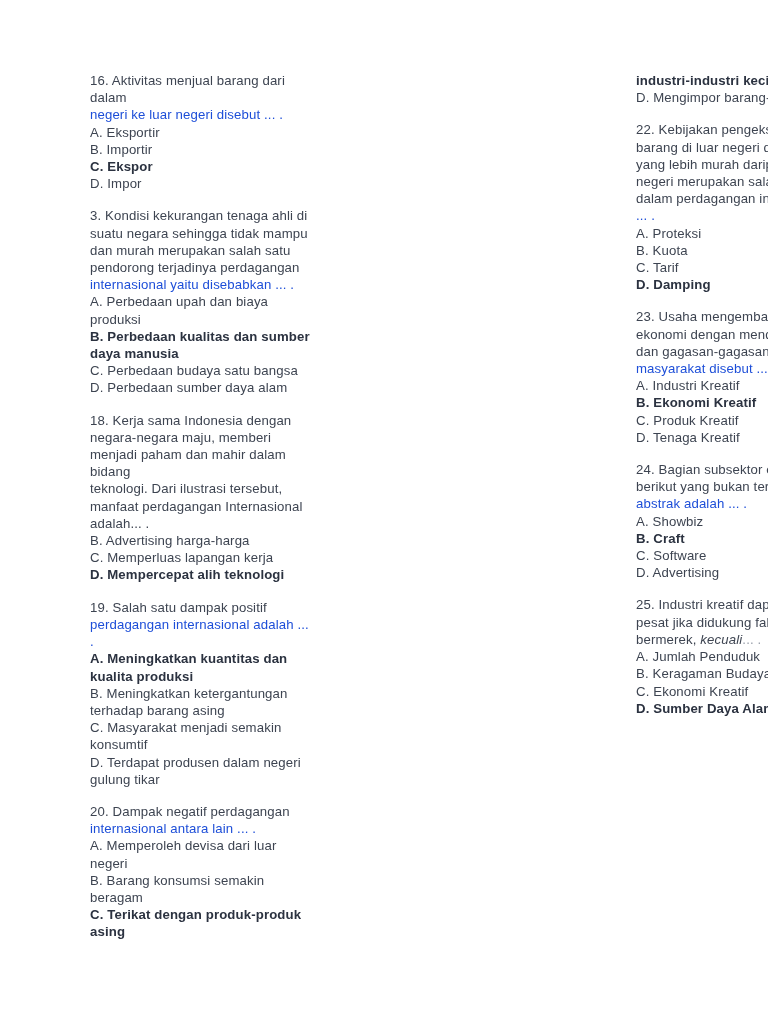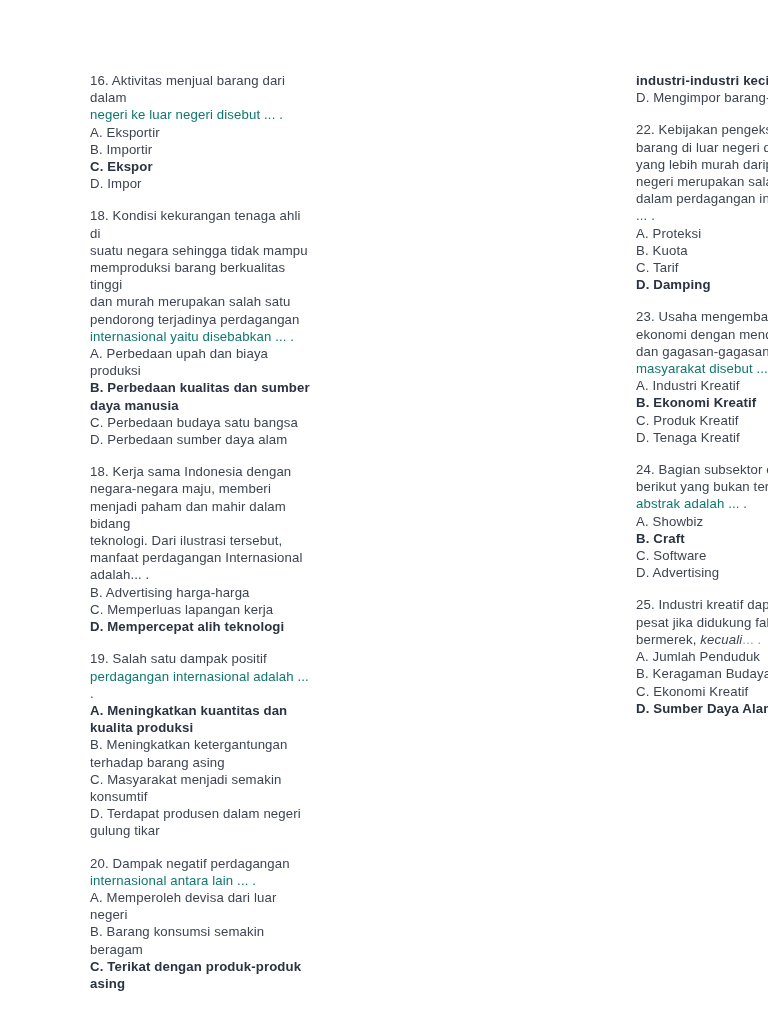--- a/index.html
+++ b/index.html
@@ -50,21 +50,21 @@
     font-size: 13.2px;
     line-height: 17.2px;
     color: #3d4451;
     letter-spacing: 0.01em;
     white-space: pre-wrap;
   }
   .line.stem {
     color: #3d4451;
   }
   .line.faded {
-    color: #0f766e;
+    color: #1d4ed8;
   }
   .line.opt {
     color: #3d4451;
   }
   .line.bold {
     font-weight: bold;
     color: #2b3240;
   }
   .it {
     font-style: italic;
@@ -84,23 +84,22 @@
       <div class="qblock">
         <div class="line stem">16. Aktivitas menjual barang dari dalam</div>
         <div class="line faded">negeri ke luar negeri disebut ... .</div>
         <div class="line opt">A. Eksportir</div>
         <div class="line opt">B. Importir</div>
         <div class="line opt bold">C. Ekspor</div>
         <div class="line opt">D. Impor</div>
       </div>
 
       <div class="qblock">
-        <div class="line stem">18. Kondisi kekurangan tenaga ahli di</div>
+        <div class="line stem">3. Kondisi kekurangan tenaga ahli di</div>
         <div class="line stem">suatu negara sehingga tidak mampu</div>
-        <div class="line stem">memproduksi barang berkualitas tinggi</div>
         <div class="line stem">dan murah merupakan salah satu</div>
         <div class="line stem">pendorong terjadinya perdagangan</div>
         <div class="line faded">internasional yaitu disebabkan ... .</div>
         <div class="line opt">A. Perbedaan upah dan biaya produksi</div>
         <div class="line opt bold">B. Perbedaan kualitas dan sumber</div>
         <div class="line opt bold">daya manusia</div>
         <div class="line opt">C. Perbedaan budaya satu bangsa</div>
         <div class="line opt">D. Perbedaan sumber daya alam</div>
       </div>
 

